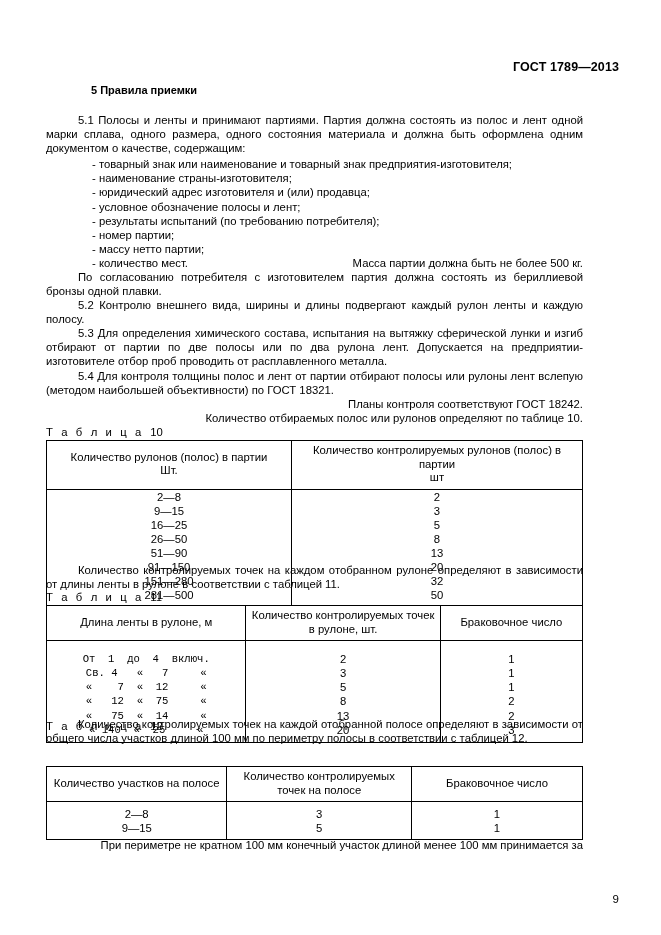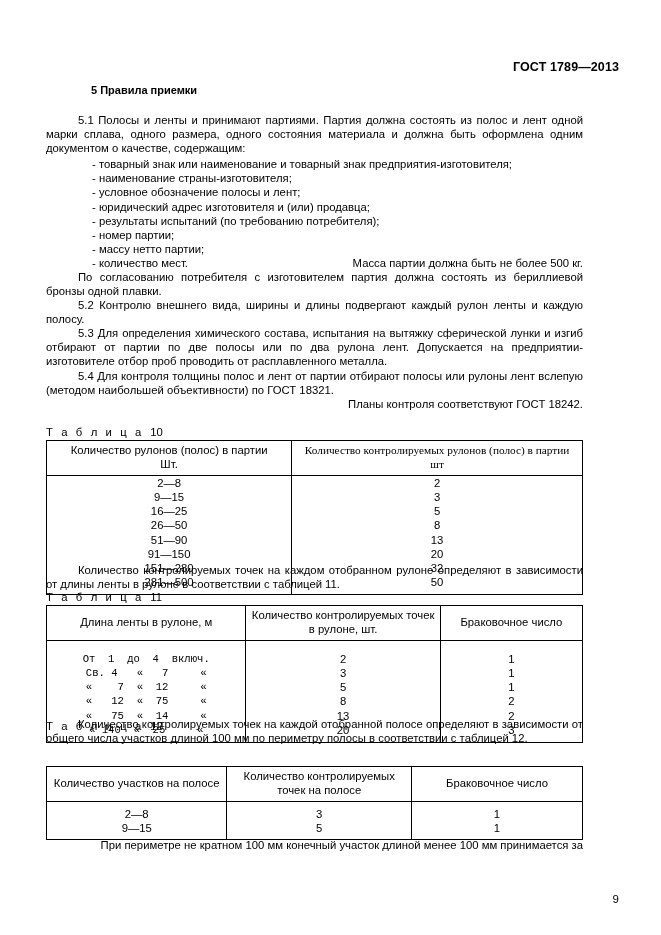--- a/index.html
+++ b/index.html
@@ -130,51 +130,52 @@
 
   <div class="doc-header">ГОСТ 1789—2013</div>
 
   <div class="section-title">5 Правила приемки</div>
 
   <div class="body-text" style="top:113px;"><span class="indent"></span><span>5.1 Полосы и ленты  и принимают партиями. Партия должна состоять из полос  и лент одной марки сплава,   одного   размера, одного состояния   материала и должна быть оформлена одним документом о качестве, содержащим:</span></div>
 
   <div class="bullets" style="top:157px;">
     <div>- товарный знак или наименование и товарный знак предприятия-изготовителя;</div>
     <div>- наименование страны-изготовителя;</div>
+    <div>- юридический адрес изготовителя и (или) продавца;</div>
     <div>- условное обозначение полосы и лент;</div>
-    <div>- юридический адрес изготовителя и (или) продавца;</div>
     <div>- результаты  испытаний (по требованию потребителя);</div>
     <div>- номер партии;</div>
     <div>- массу нетто партии;</div>
     <div>- количество мест.</div>
   </div>
 
   <div class="body-text no-justify" style="top:256px;"><span class="indent"></span><span>Масса партии  должна быть не более 500 кг.</span></div>
 
   <div class="body-text" style="top:270px;"><span class="indent"></span><span>По  согласованию  потребителя  с  изготовителем  партия  должна  состоять  из  бериллиевой бронзы одной плавки.</span></div>
 
   <div class="body-text" style="top:298px;"><span class="indent"></span><span>5.2 Контролю  внешнего  вида,  ширины  и  длины  подвергают  каждый  рулон  ленты  и  каждую полосу.</span></div>
 
   <div class="body-text" style="top:326px;"><span class="indent"></span><span>5.3 Для определения  химического состава, испытания на вытяжку сферической лунки и изгиб отбирают  от  партии  по  две  полосы  или  по  два  рулона  лент.  Допускается  на  предприятии-изготовителе отбор проб проводить от расплавленного металла.</span></div>
 
   <div class="body-text" style="top:369px;"><span class="indent"></span><span>5.4 Для контроля толщины полос и лент от партии отбирают полосы или рулоны лент вслепую (методом наибольшей объективности) по ГОСТ 18321.</span></div>
 
   <div class="body-text no-justify" style="top:397px;"><span class="indent"></span><span>Планы контроля соответствуют ГОСТ 18242.</span></div>
 
+  <div class="body-text no-justify" style="top:411px;"><span class="indent"></span><span>Количество отбираемых полос или рулонов определяют по таблице 10.</span></div>
 
   <div class="tbl-caption" style="top:426px;"><span class="sp">Т а б л и ц а</span>&nbsp; <span>10</span></div>
 
   <table class="gost" style="left:46px; top:440px; width:537px;">
     <thead>
       <tr>
         <th style="width:245px;">
           <div>Количество рулонов (полос) в партии</div>
           <div>Шт.</div>
         </th>
-        <th style="width:292px;font-family:Liberation Serif, serif;">
+        <th style="width:292px;">
           <div>Количество контролируемых рулонов (полос) в партии</div>
           <div>шт</div>
         </th>
       </tr>
     </thead>
     <tbody>
       <tr>
         <td class="cellpad-top" style="height:118px;">
           <div class="rowline">2—8</div>
           <div class="rowline">9—15</div>

